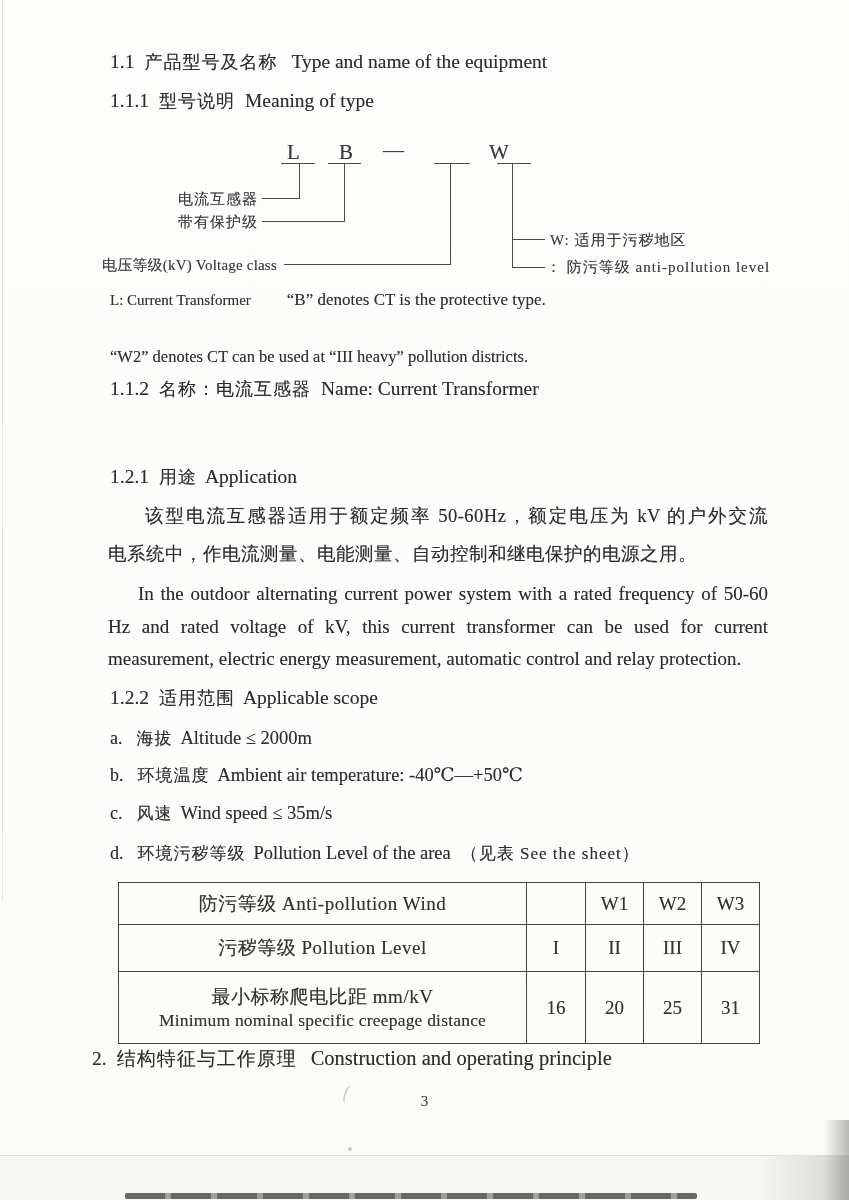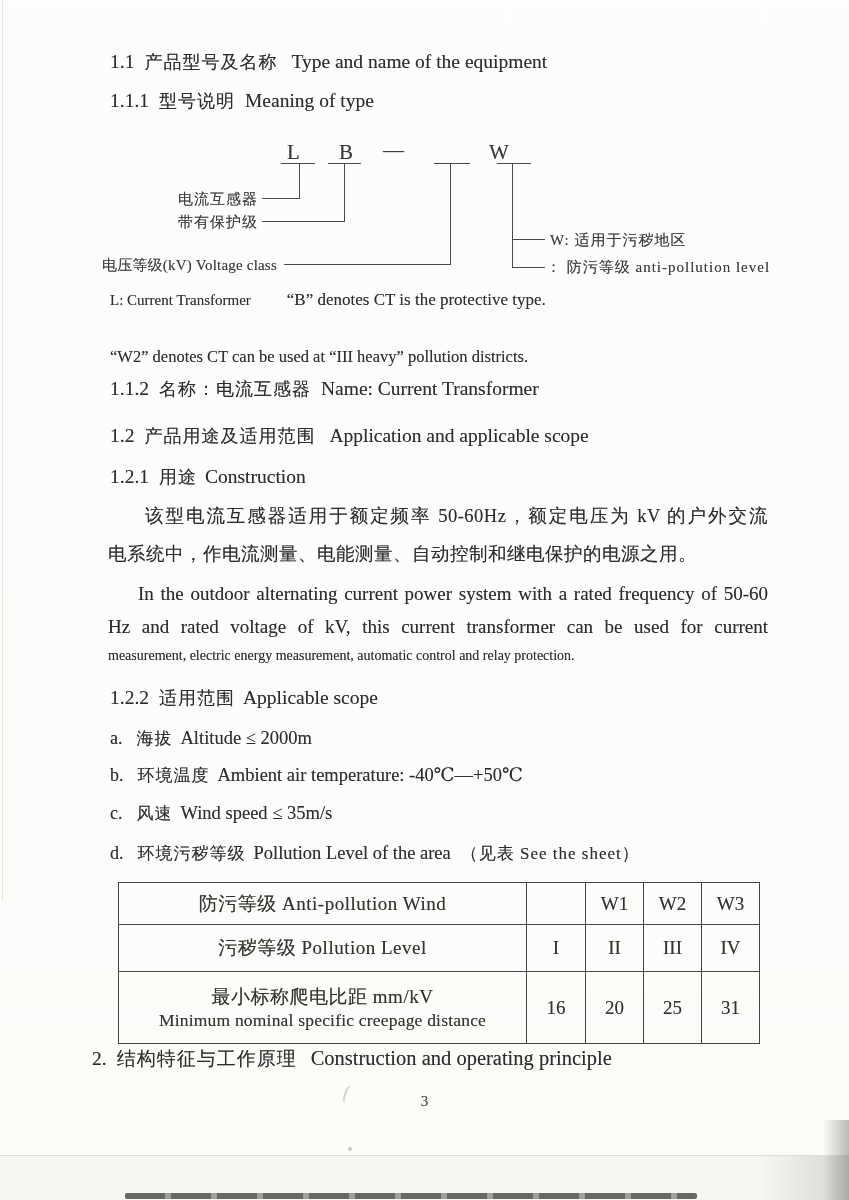--- a/index.html
+++ b/index.html
@@ -132,34 +132,31 @@
 
   <div class="note" style="top:290px;">
     <span class="small">L: Current Transformer</span><span style="margin-left:36px;">“B” denotes CT is the protective type.</span>
   </div>
   <div class="note" style="top:347px; font-size:16.5px;">“W2” denotes CT can be used at “III heavy” pollution districts.</div>
 
   <div class="h" style="top:377px;">
     <span class="num">1.1.2</span><span class="zh">名称：电流互感器</span><span class="en" style="margin-left:10px;">Name: Current Transformer</span>
   </div>
 
-  <div class="h" style="top:424px;">
-    <span class="num">1.2</span><span class="zh">产品用途及适用范围</span><span class="en">Application and applicable scope</span>
-  </div>
 
   <div class="h" style="top:465px;">
-    <span class="num">1.2.1</span><span class="zh">用途</span><span class="en" style="margin-left:8px;">Construction</span>
+    <span class="num">1.2.1</span><span class="zh">用途</span><span class="en" style="margin-left:8px;">Application</span>
   </div>
 
   <div class="para-line zh jl" style="top:503px; text-indent:37px;">该型电流互感器适用于额定频率 50-60Hz，额定电压为 kV 的户外交流</div>
   <div class="para-line zh" style="top:541px;">电系统中，作电流测量、电能测量、自动控制和继电保护的电源之用。</div>
 
   <div class="para-line jl" style="top:583px; font-size:19px; text-indent:30px;">In the outdoor alternating current power system with a rated frequency of 50-60</div>
   <div class="para-line jl" style="top:616px; font-size:19px;">Hz and rated voltage of kV, this current transformer can be used for current</div>
-  <div class="para-line" style="top:648px; font-size:14px;">measurement, electric energy measurement, automatic control and relay protection.</div>
+  <div class="para-line" style="top:648px; font-size:19px;">measurement, electric energy measurement, automatic control and relay protection.</div>
 
   <div class="h" style="top:686px;">
     <span class="num">1.2.2</span><span class="zh">适用范围</span><span class="en" style="margin-left:8px;">Applicable scope</span>
   </div>
 
   <div class="item" style="top:727px;">
     <span class="marker">a.</span><span class="zh">海拔</span><span class="en">Altitude ≤ 2000m</span>
   </div>
   <div class="item" style="top:764px;">
     <span class="marker">b.</span><span class="zh">环境温度</span><span class="en">Ambient air temperature: -40℃—+50℃</span>

